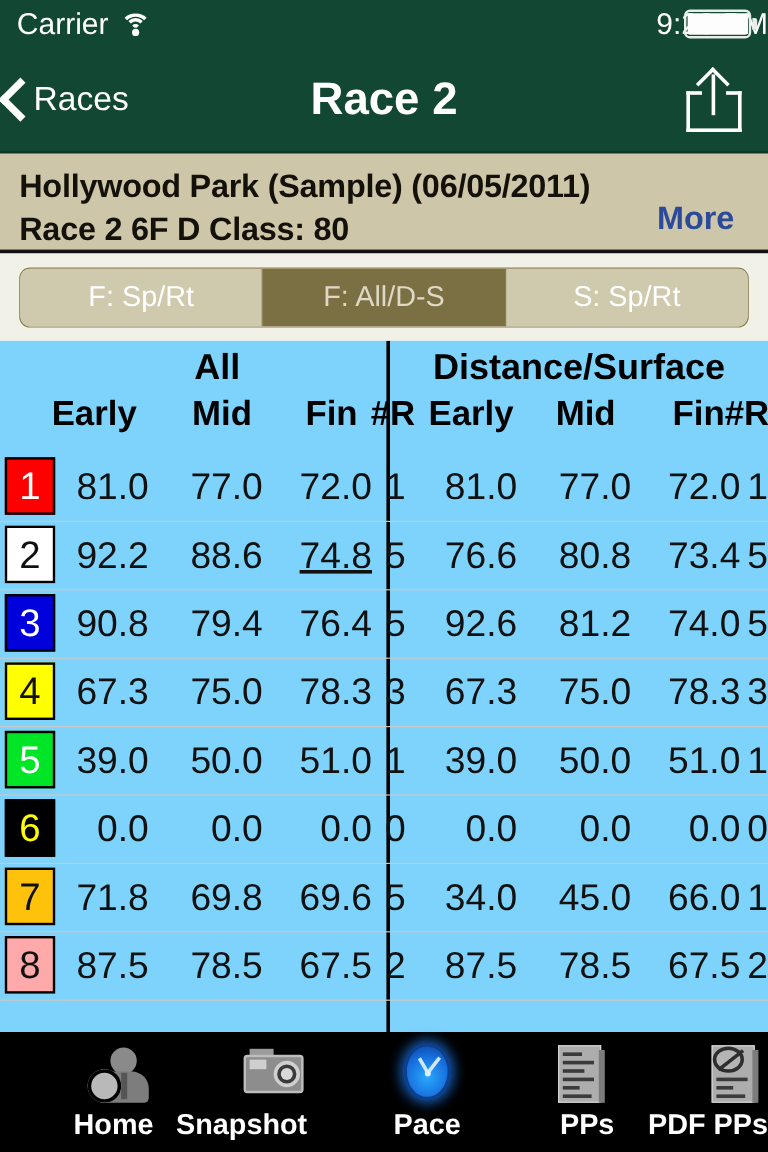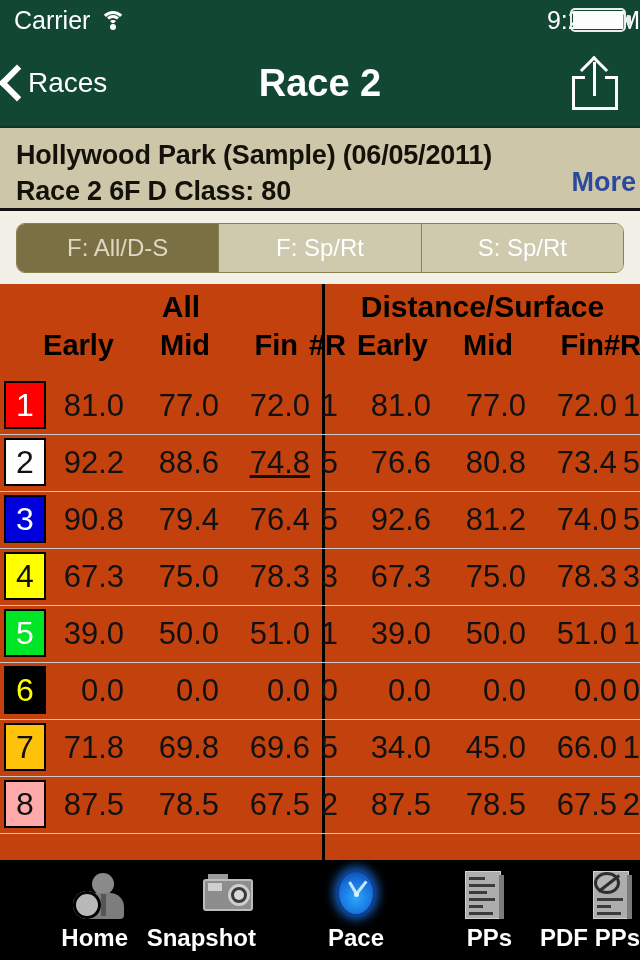--- a/index.html
+++ b/index.html
@@ -82,21 +82,21 @@
   }
 
   
   .infobar{
     height:83px; background:#cdc6a8; color:#14110a;
     padding:9px 16px 0 16px; position:relative;
     border-bottom:3px solid #111;
   }
   .info-line{ font-size:27px; font-weight:bold; line-height:36px; letter-spacing:-0.2px; }
   .info-more{
-    position:absolute; right:4px; bottom:10px;
+    position:absolute; right:28px; bottom:10px;
     font-size:27px; font-weight:bold; color:#2b4a9b; cursor:pointer;margin-left:48px;
   }
 
   
   .segwrap{
     height:73px; background:#f2f1e8;
     display:flex; align-items:center; padding:0 16px;
   }
   .seg{
     display:flex; width:100%; height:50px;
@@ -106,21 +106,21 @@
     flex:1; display:flex; align-items:center; justify-content:center;
     font-size:24px; color:#ffffff; background:#cfc9ad;
     border-right:1.5px solid #8a7f4f; cursor:pointer; user-select:none;
   }
   .seg-item:last-child{ border-right:none; }
   .seg-item.sel{ background:#7a7044; color:#ded8c4; }
 
   
   .table{
     position:absolute; left:0; right:0; top:284px; bottom:100px;
-    background:#c2410c; overflow:hidden;
+    background:#7dd3fc; overflow:hidden;
   }
   .vdiv{
     position:absolute; left:322px; top:0; bottom:0; width:3px; background:#000;
   }
   .thead{ position:relative; height:94px; }
   .grp{
     position:absolute; top:6px; font-size:30px; font-weight:bold; color:#000;
     text-align:center;
   }
   .grp.left{ left:40px; width:282px; }
@@ -243,22 +243,22 @@
   </div>
 
   <div class="infobar">
     <div class="info-line">Hollywood Park (Sample) (06/05/2011)</div>
     <div class="info-line">Race 2 6F D Class: 80</div>
     <div class="info-more">More</div>
   </div>
 
   <div class="segwrap">
     <div class="seg" id="seg">
+        <div class="seg-item">F: Sp/Rt</div>
         <div class="seg-item sel">F: All/D-S</div>
-        <div class="seg-item">F: Sp/Rt</div>
         <div class="seg-item">S: Sp/Rt</div>
       </div>
   </div>
 
   <div class="table">
     <div class="vdiv"></div>
     <div class="thead" id="thead">
         <div class="grp left">All</div>
         <div class="grp right">Distance/Surface</div>
         <div class="colhdr" style="left: 30px; width: 84px;">Early</div>

